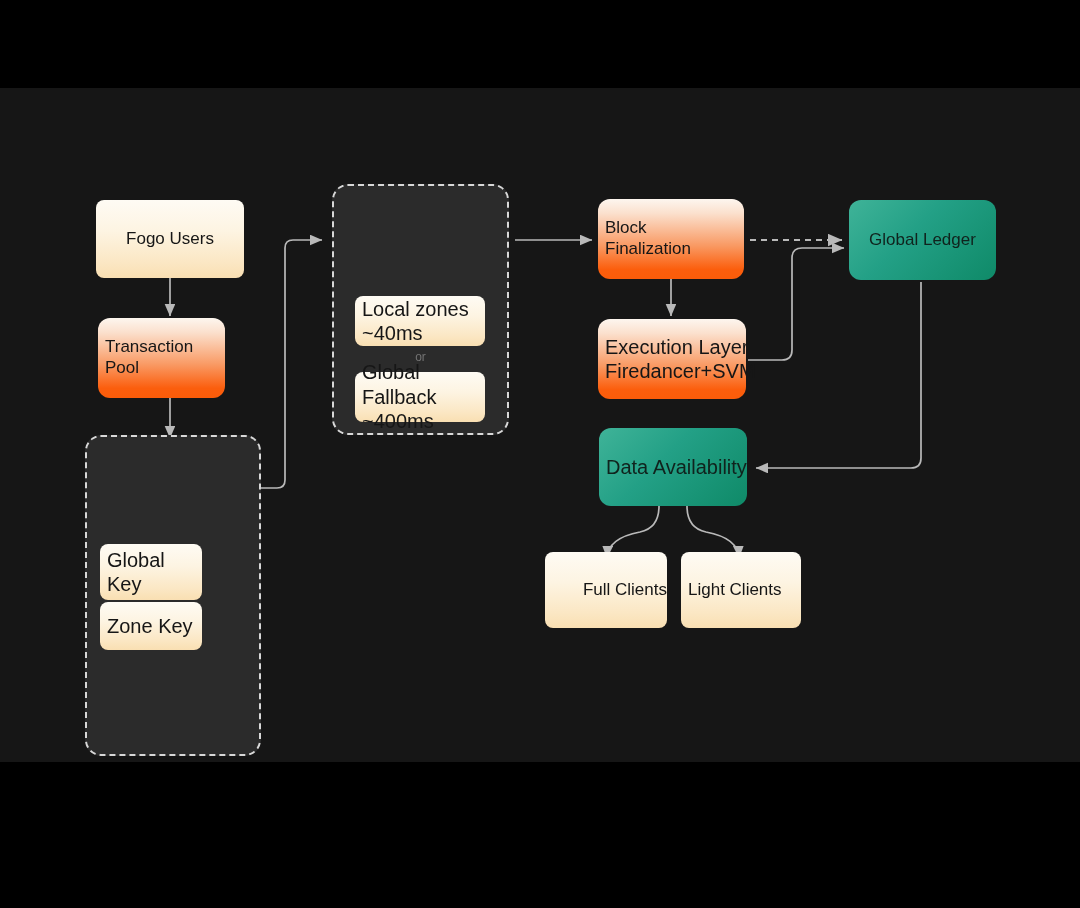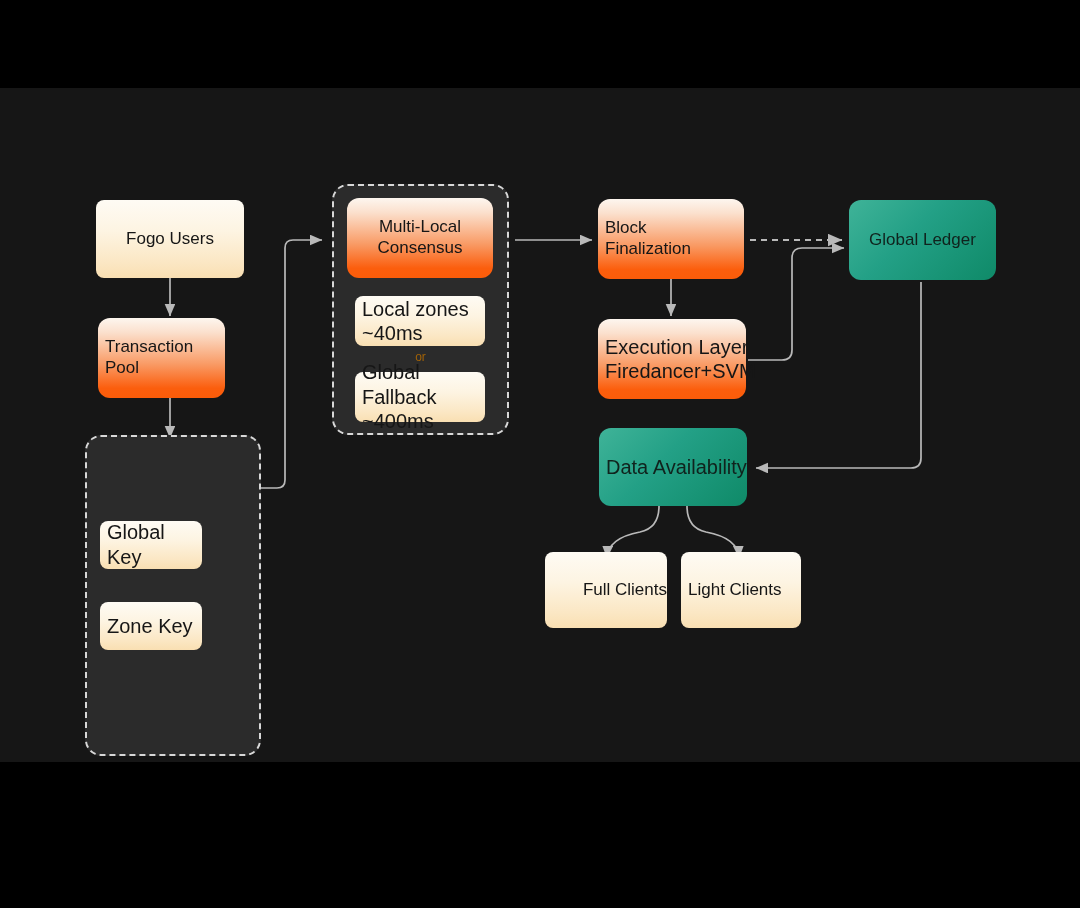--- a/index.html
+++ b/index.html
@@ -57,21 +57,21 @@
   .group {
     position: absolute;
     background: #2b2b2b;
     border: 2px dashed #d8d8d8;
     border-radius: 16px;
     z-index: 1;
   }
 
   .or-label {
     position: absolute;
-    color: #a16207;
+    color: #737373;
     font-size: 12px;
     text-align: center;
     width: 100%;
     z-index: 3;
   }
 
   .f18 { font-size: 17px; }
   .f16 { font-size: 20px; }
 </style>
 </head>
@@ -117,32 +117,28 @@
     <div class="node fill-cream center f18" style="left:96px; top:112px; width:148px; height:78px;">
       <span>Fogo Users</span>
     </div>
 
     <div class="node fill-orange left f18" style="left:98px; top:230px; width:127px; height:80px;">
       <span>Transaction
 Pool</span>
     </div>
 
 
-    <div class="node fill-cream left f16" style="left:100px; top:433px; width:102px; height:48px;align-items:flex-end;">
+    <div class="node fill-cream left f16" style="left:100px; top:456px; width:102px; height:56px;">
       <span>Global Key</span>
     </div>
 
     <div class="node fill-cream left f16" style="left:100px; top:514px; width:102px; height:48px;">
       <span>Zone Key</span>
     </div>
 
-    <div class="node fill-orange center f18" style="left:347px; top:110px; width:146px; height:80px;">
-      <span>Multi-Local
-Consensus</span>
-    </div>
 
     <div class="node fill-cream left f16" style="left:355px; top:208px; width:130px; height:50px;">
       <span>Local zones
 ~40ms</span>
     </div>
 
     <div class="or-label" style="left:332px; top:262px; width:177px;">
       <span>or</span>
     </div>
 

